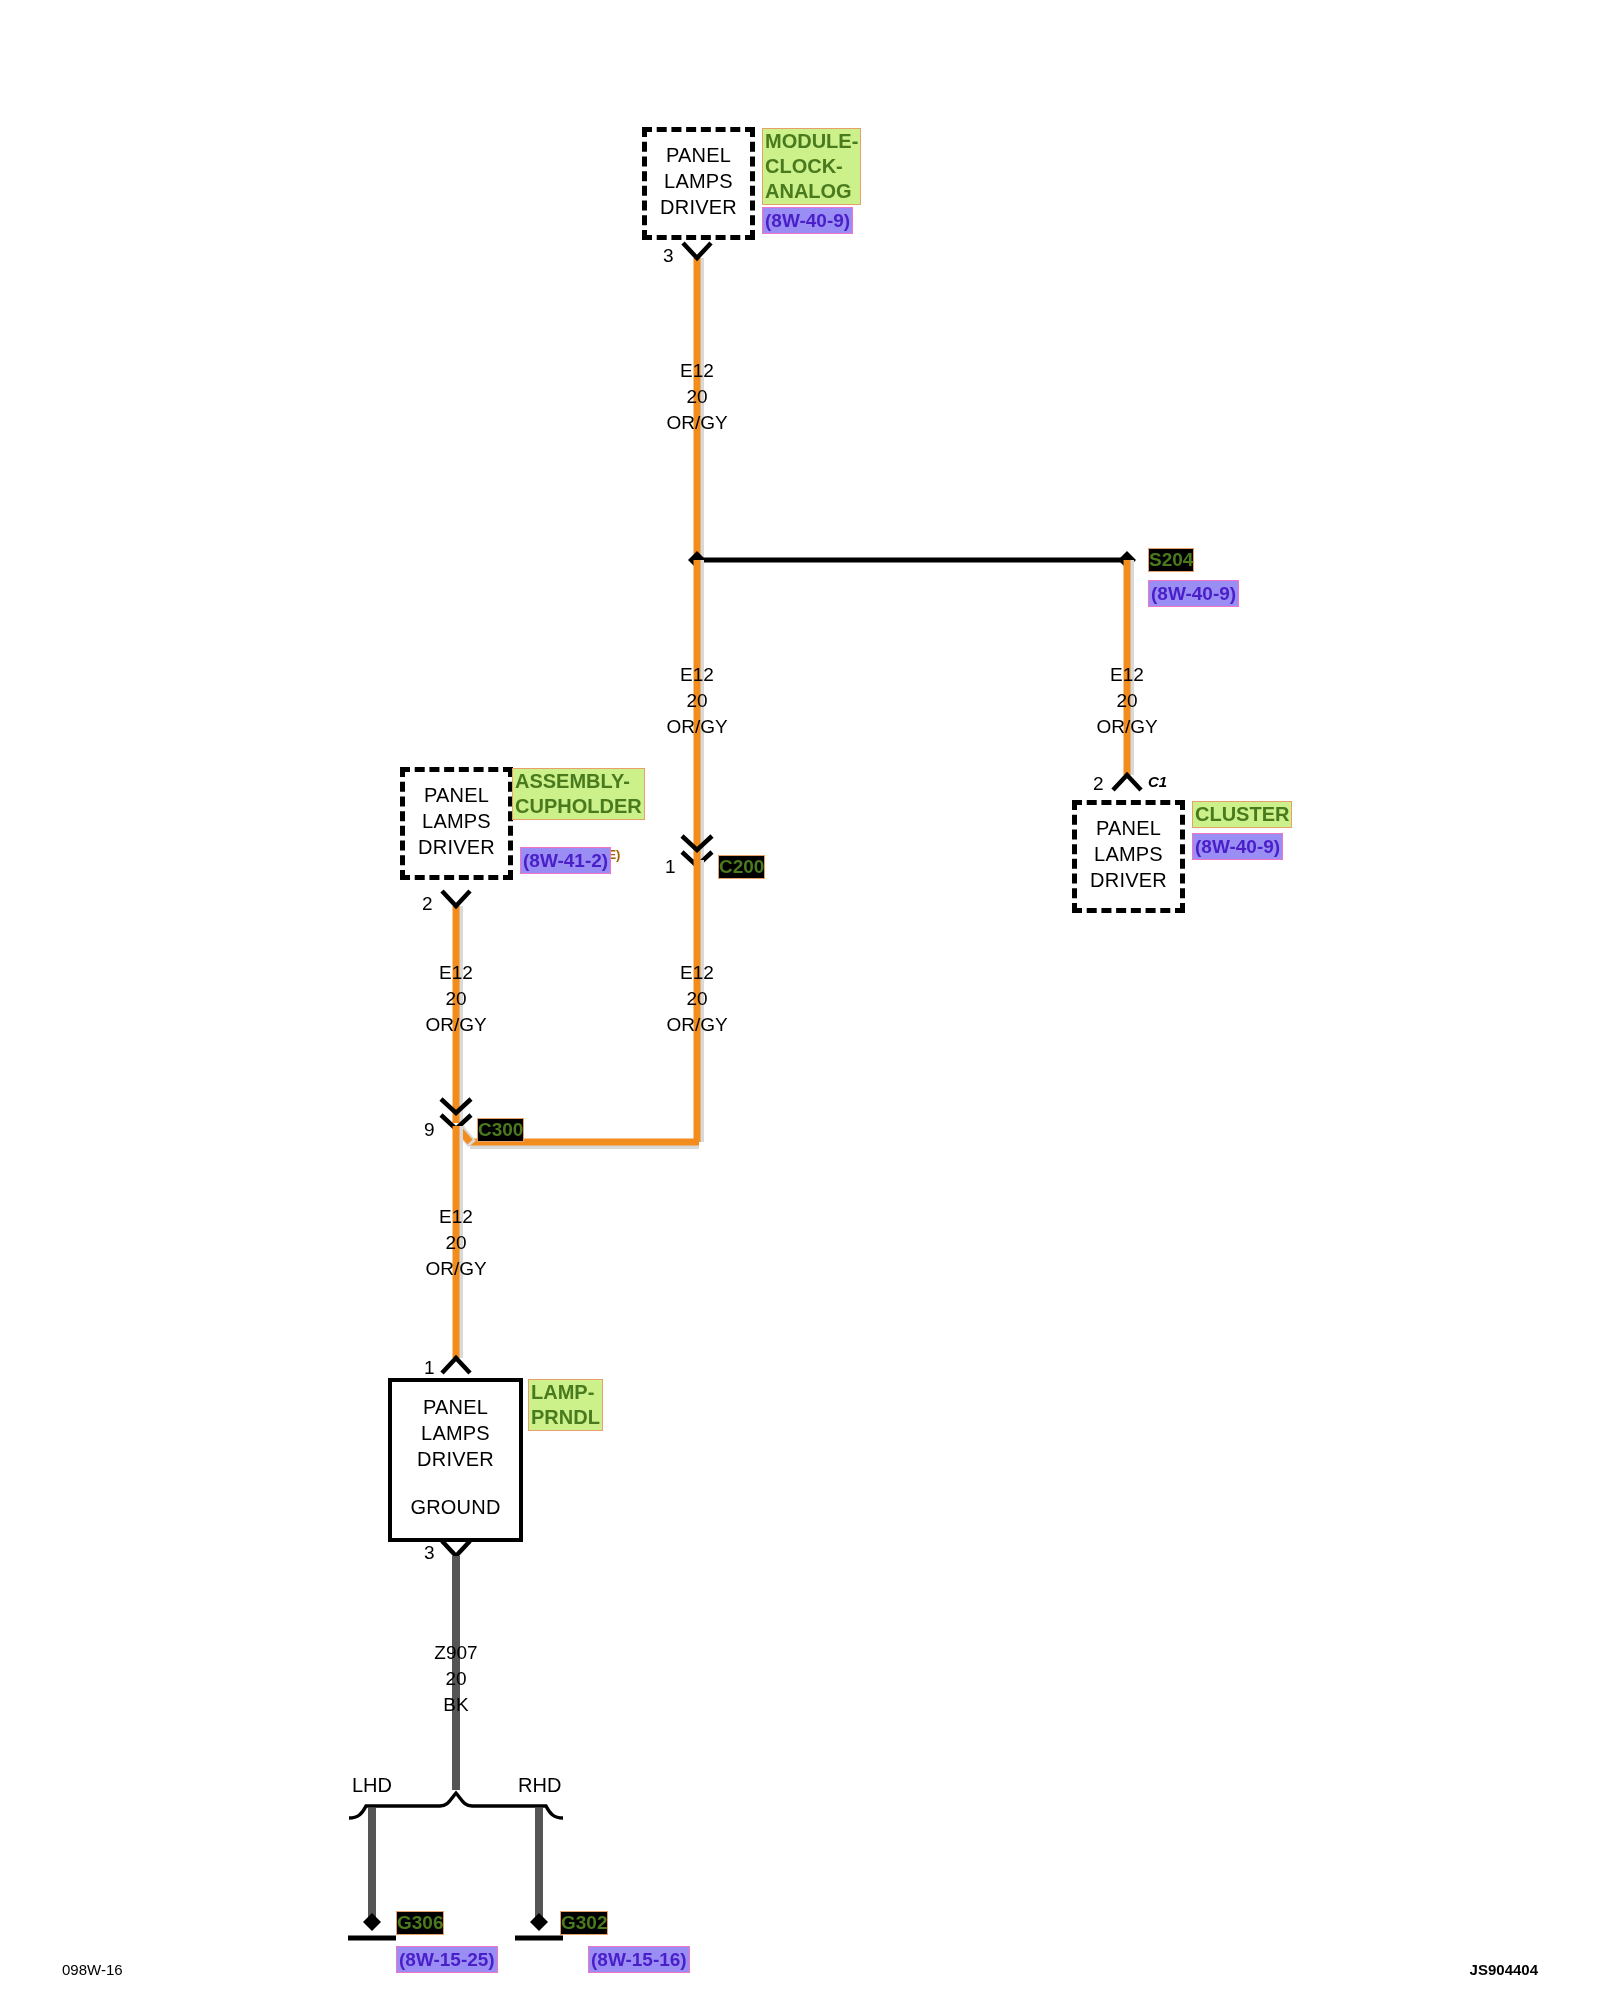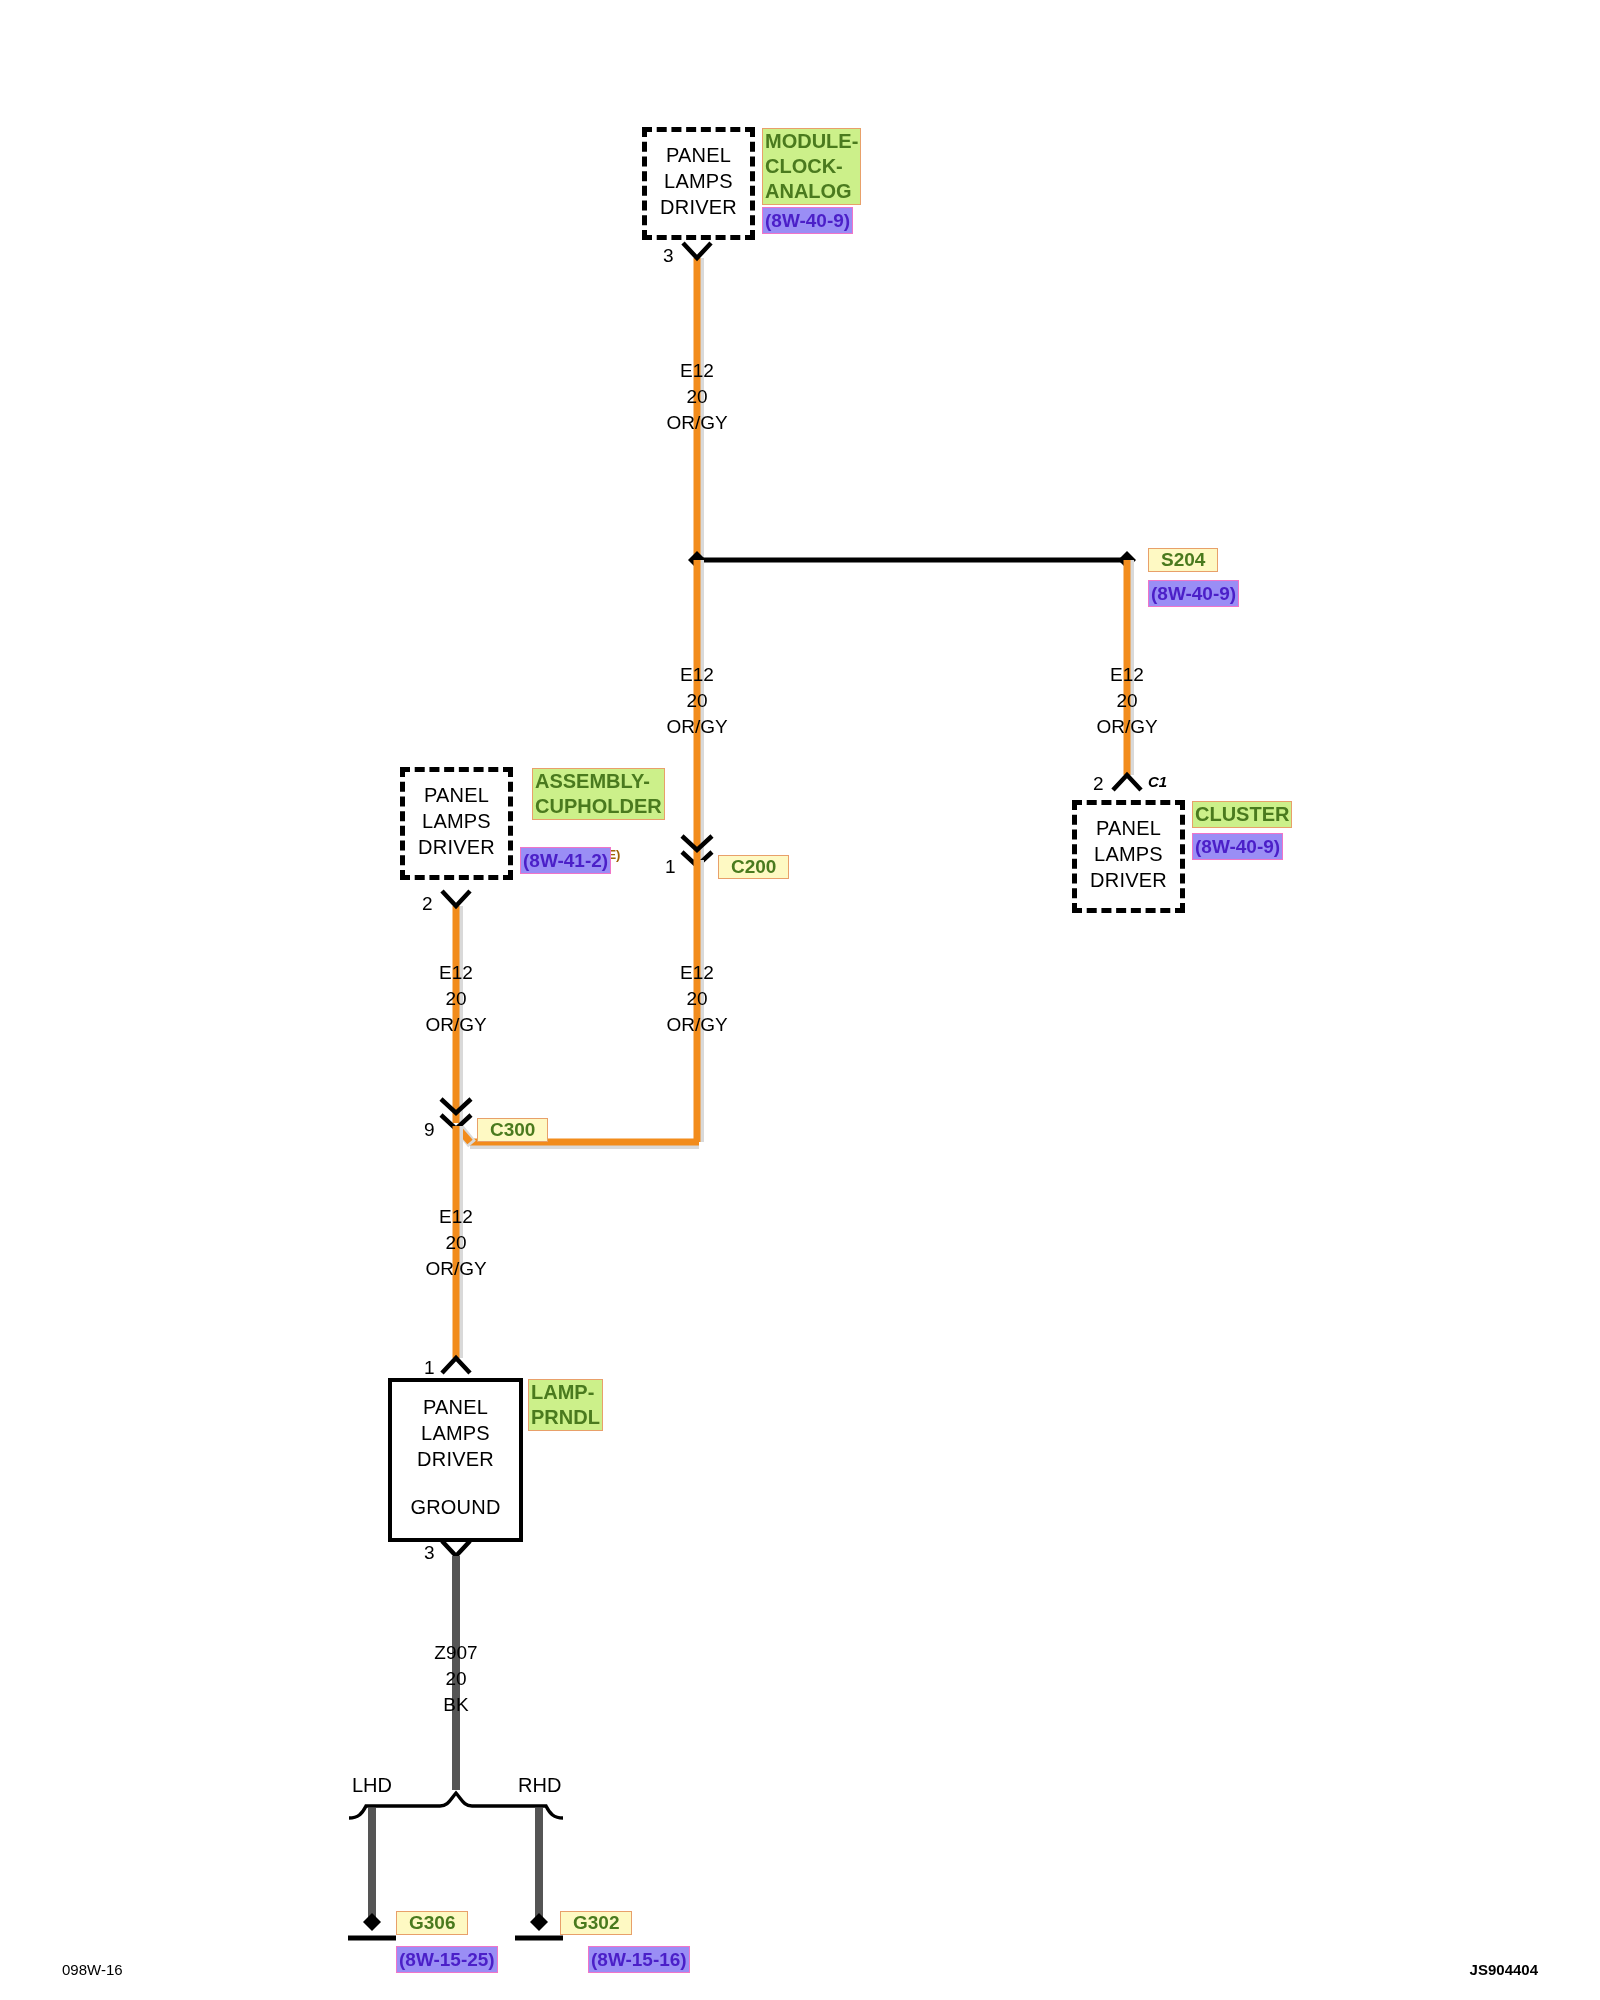--- a/index.html
+++ b/index.html
@@ -103,22 +103,22 @@
   }
   .conn-name{
     position:absolute;
     font-size:15px;font-weight:bold;
     white-space:nowrap;
     font-style:italic;
   }
   .conn-code{
     position:absolute;
     font-size:19px;font-weight:bold;
-    color:#4a7a1e;background:#fef9c3;border:1px solid #e8a06a;
-    padding:0 12px;white-space:nowrap;
+    color:#4a7a1e;background:#000000;border:1px solid #e8a06a;
+    padding:0 0;white-space:nowrap;
   }
 
   svg.ov{position:absolute;left:0;top:0;width:1600px;height:2000px;overflow:visible;pointer-events:none;}
 </style>
 </head>
 <body>
 
 <div id="sheet">
 
 
@@ -260,21 +260,21 @@
     <span>OR/GY</span>
   </div>
 
   <div class="devbox dashed" style="left:400px;top:767px;width:113px;height:113px;">
     <div class="lines" style="top:10px;">
       <span class="devline">PANEL</span>
       <span class="devline">LAMPS</span>
       <span class="devline">DRIVER</span>
     </div>
   </div>
-  <div class="lbl lbl-name" style="left:532px;top:768px;">
+  <div class="lbl lbl-name" style="left:512px;top:768px;">
     <span>ASSEMBLY-</span>
     <span>CUPHOLDER</span>
   </div>
   <div class="lbl lbl-plain" style="left:520px;top:822px;">(EXCEPT BASE)</div>
   <div class="lbl lbl-ref" style="left:520px;top:847px;">(8W-41-2)</div>
   <div class="pin" style="left:422px;top:893px;">2</div>
 
   <div class="pin" style="left:665px;top:856px;">1</div>
   <div class="conn-code" style="left:718px;top:855px;">C200</div>
 

